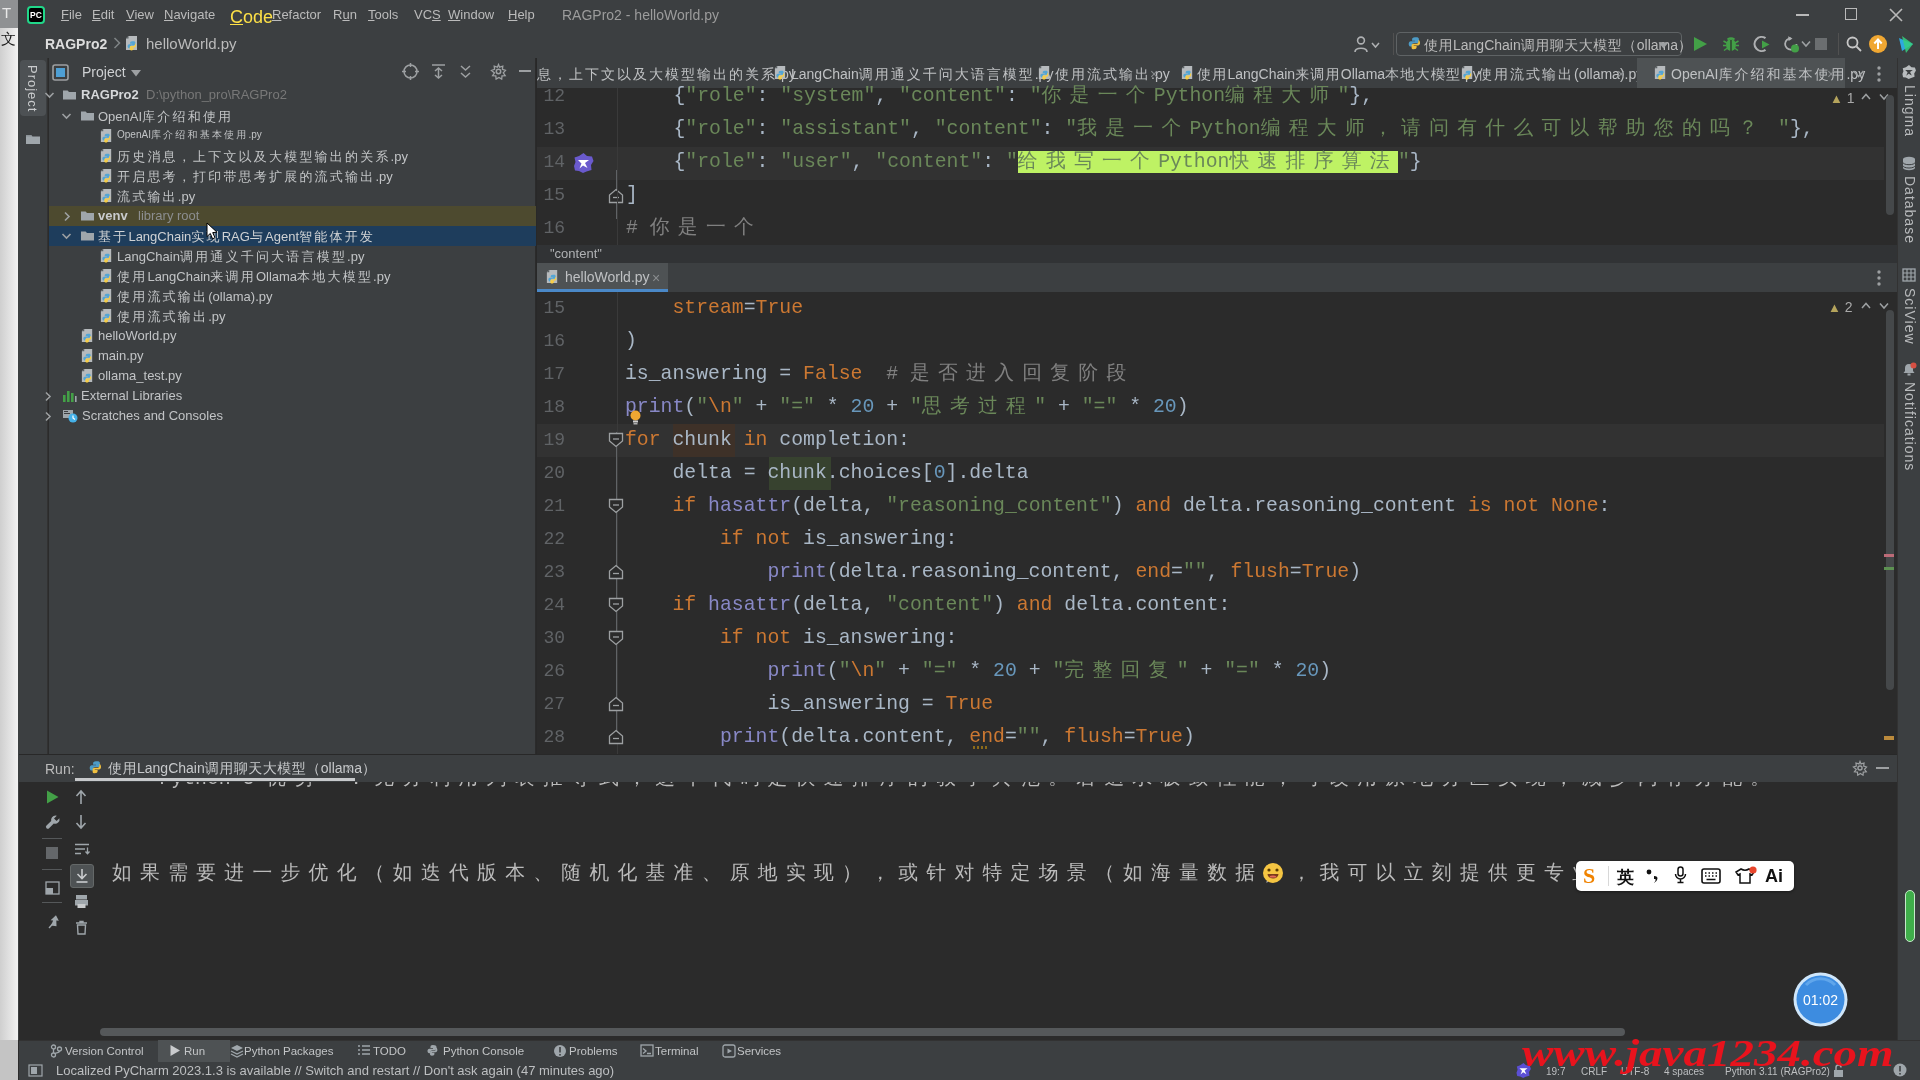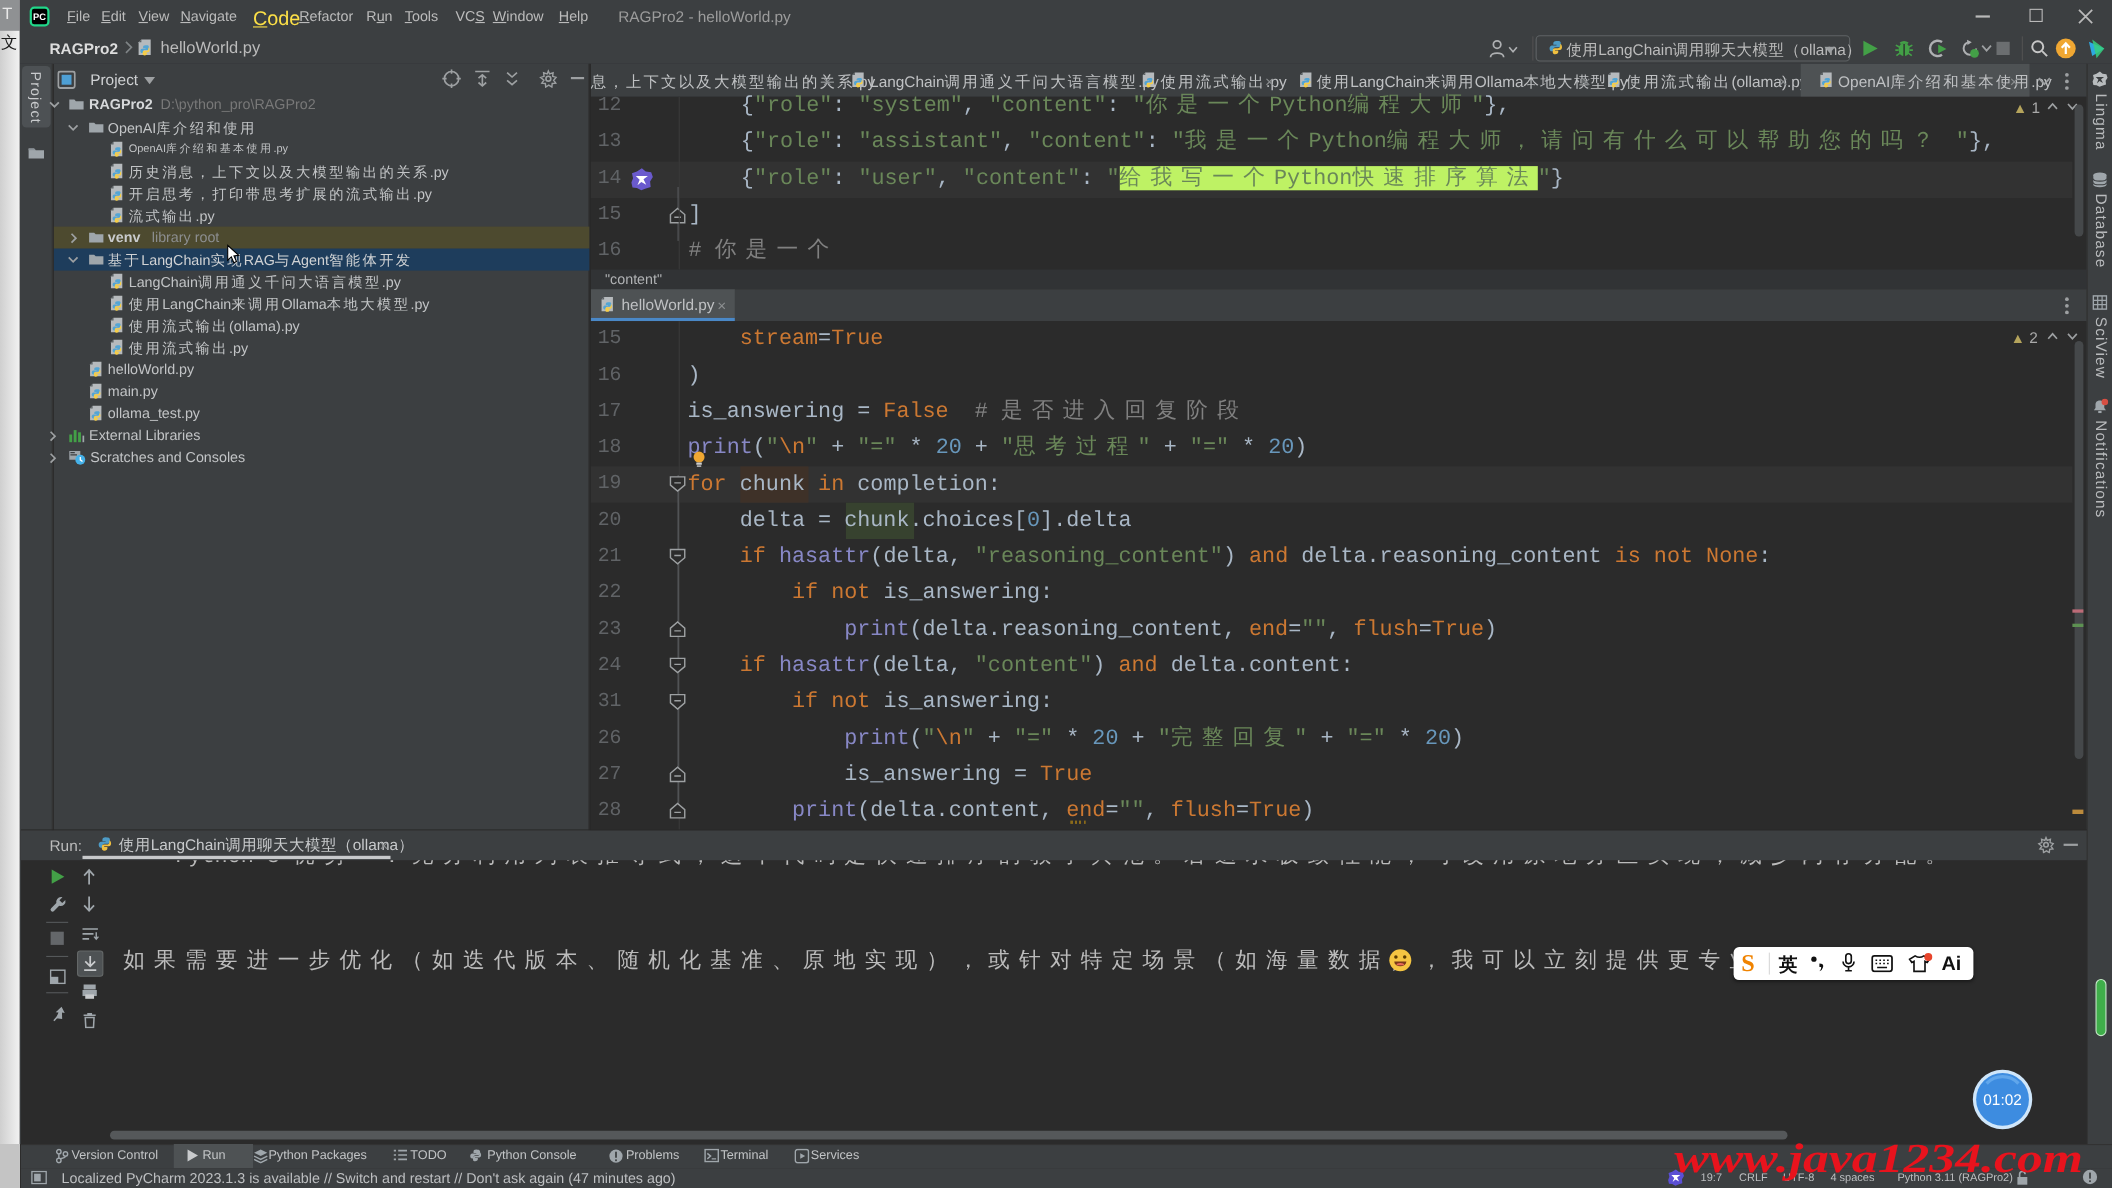--- a/index.html
+++ b/index.html
@@ -527,21 +527,21 @@
 <div class="a ln" style="left:537px;top:457px;width:28px">20</div>
 <div class="a mono" style="left:625px;top:457px">    delta = chunk.choices[<span class="num">0</span>].delta</div>
 <div class="a ln" style="left:537px;top:490px;width:28px">21</div>
 <div class="a mono" style="left:625px;top:490px">    <span class="kw">if</span> <span class="bi">hasattr</span>(delta, <span class="str">"reasoning_content"</span>) <span class="kw">and</span> delta.reasoning_content <span class="kw">is</span> <span class="kw">not</span> <span class="kw">None</span>:</div>
 <div class="a ln" style="left:537px;top:523px;width:28px">22</div>
 <div class="a mono" style="left:625px;top:523px">        <span class="kw">if</span> <span class="kw">not</span> is_answering:</div>
 <div class="a ln" style="left:537px;top:556px;width:28px">23</div>
 <div class="a mono" style="left:625px;top:556px">            <span class="bi">print</span>(delta.reasoning_content, <span class="kw">end</span>=<span class="str">""</span>, <span class="kw">flush</span>=<span class="kw">True</span>)</div>
 <div class="a ln" style="left:537px;top:589px;width:28px">24</div>
 <div class="a mono" style="left:625px;top:589px">    <span class="kw">if</span> <span class="bi">hasattr</span>(delta, <span class="str">"content"</span>) <span class="kw">and</span> delta.content:</div>
-<div class="a ln" style="left:537px;top:622px;width:28px">31</div>
+<div class="a ln" style="left:537px;top:622px;width:28px">30</div>
 <div class="a mono" style="left:625px;top:622px">        <span class="kw">if</span> <span class="kw">not</span> is_answering:</div>
 <div class="a ln" style="left:537px;top:655px;width:28px">26</div>
 <div class="a mono" style="left:625px;top:655px">            <span class="bi">print</span>(<span class="str">"</span><span class="kw">\n</span><span class="str">"</span> + <span class="str">"="</span> * <span class="num">20</span> + <span class="str">"<span class="cj">完整回复</span>"</span> + <span class="str">"="</span> * <span class="num">20</span>)</div>
 <div class="a ln" style="left:537px;top:688px;width:28px">27</div>
 <div class="a mono" style="left:625px;top:688px">            is_answering = <span class="kw">True</span></div>
 <div class="a ln" style="left:537px;top:721px;width:28px">28</div>
 <div class="a mono" style="left:625px;top:721px">        <span class="bi">print</span>(delta.content, <span class="kw">end</span>=<span class="str">""</span>, <span class="kw">flush</span>=<span class="kw">True</span>)</div>
 <div class="a" style="left:617px;top:292px;width:1px;height:463px;background:#3a3a3a"></div>
 <div class="a" style="left:616px;top:432px;width:1px;height:305px;background:#606366"></div>
 <div class="a" style="left:608px;top:432px">

